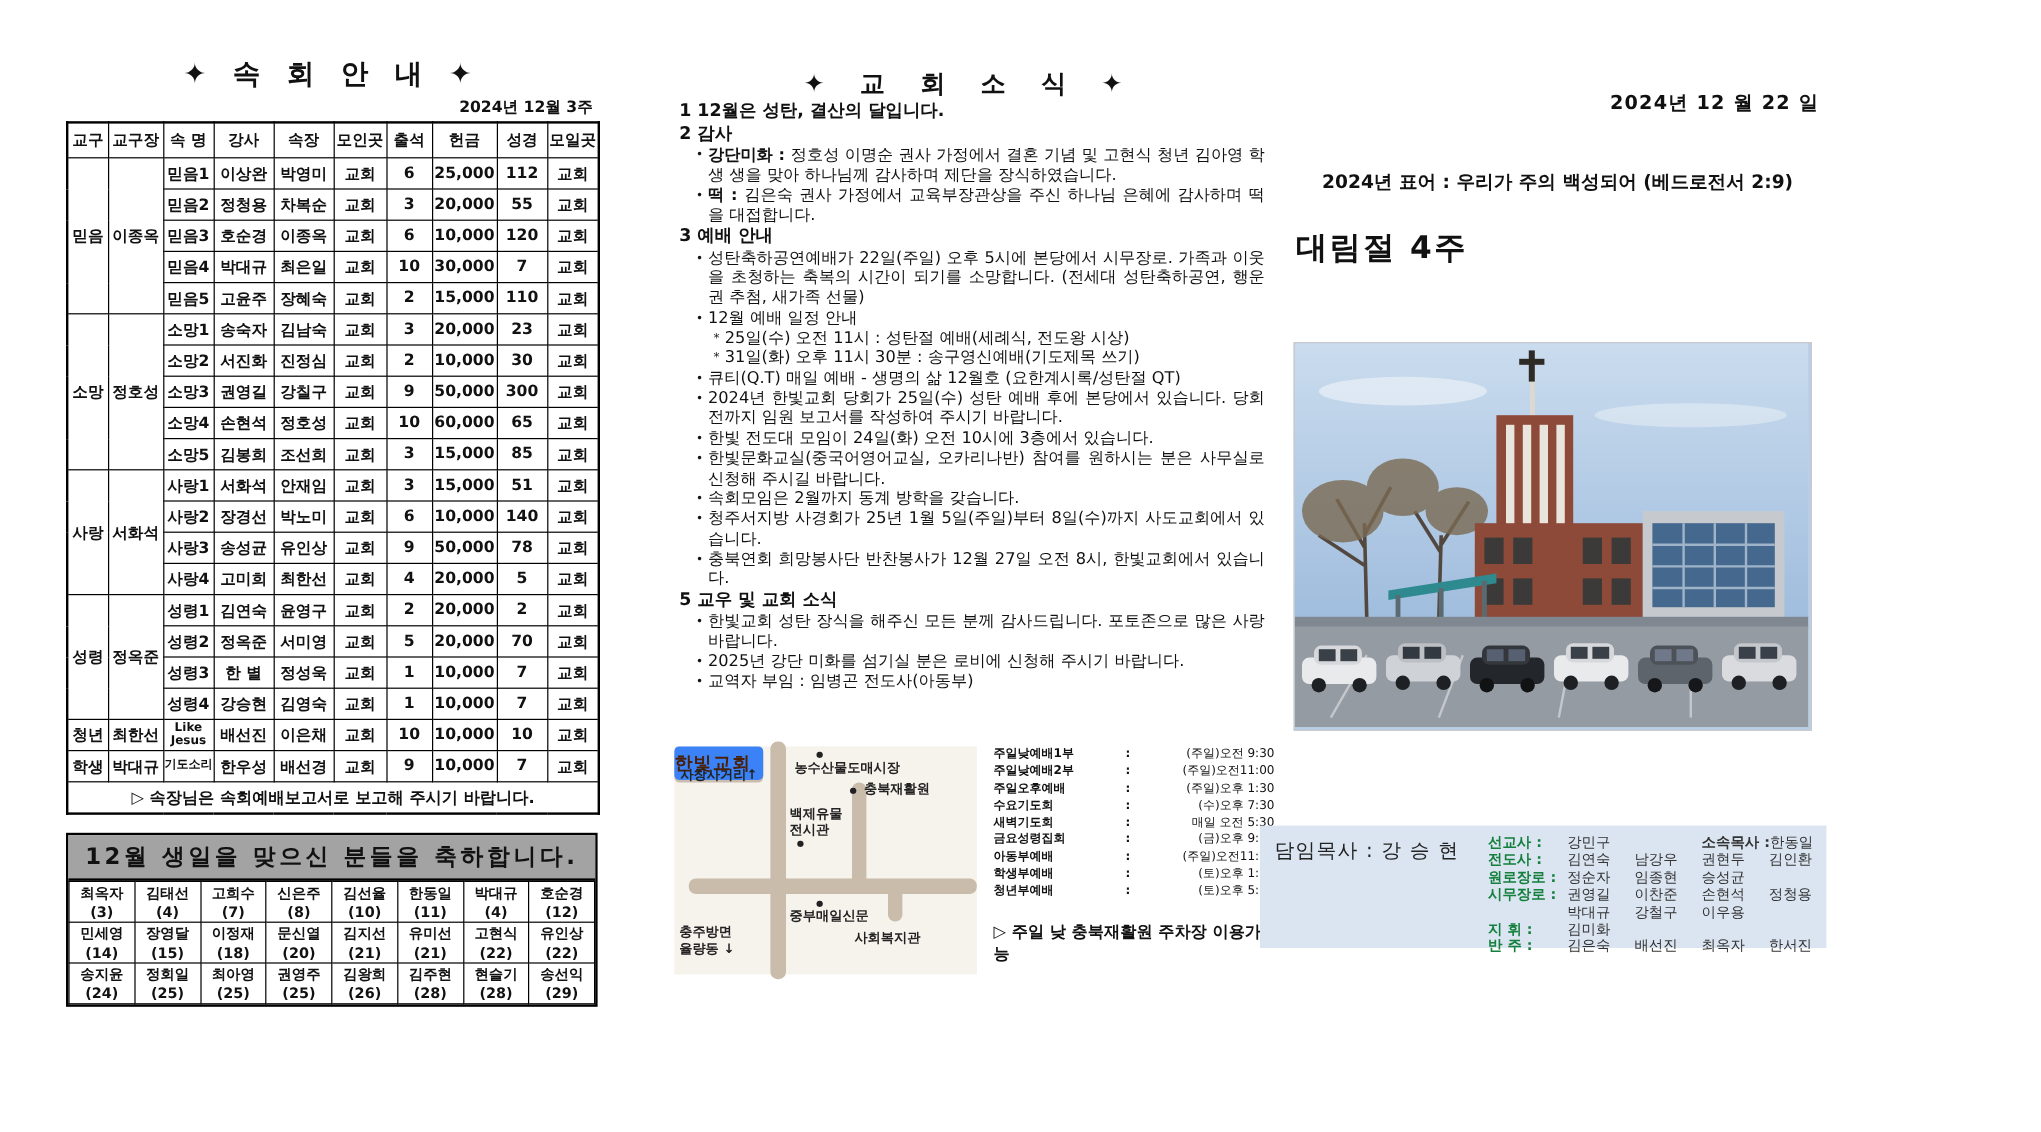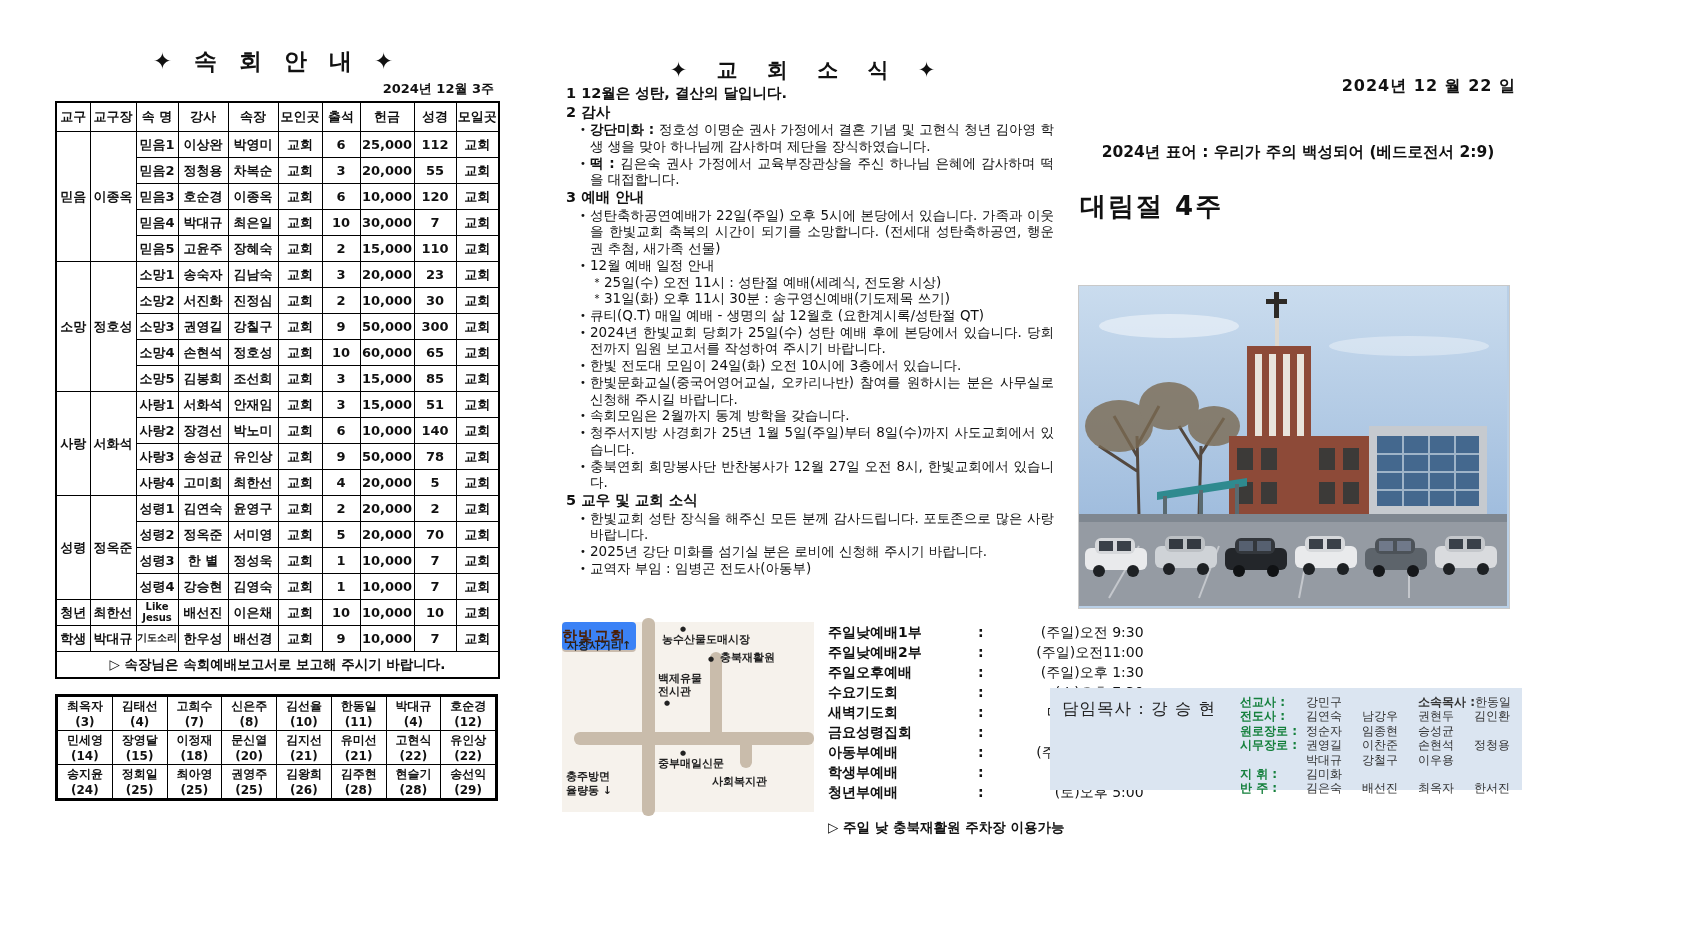--- a/index.html
+++ b/index.html
@@ -52,21 +52,21 @@
   .l-baekje{left:96px;top:50px;width:50px;white-space:normal;line-height:1.2;}
   .l-baekje .dot{margin:2px 0 0 6px;}
   .l-church{left:164px;top:58px;width:74px;height:28px;background:#3b82f6;border-radius:4px;
     color:#4a1f06;font-size:15px;text-align:left;line-height:28px;letter-spacing:1px;
     font-weight:bold;box-shadow:0 2px 0 rgba(120,90,60,.35);}
   .l-news{left:96px;top:128px;}
   .l-news .dot{margin-left:22px;}
   .l-chungju{left:4px;top:148px;width:54px;white-space:normal;line-height:1.25;}
   .l-welfare{left:150px;top:152px;}
   .schedule{flex:1;padding:0 0 0 14px;}
-  .sch-row{display:flex;font-size:14px;line-height:1.43;gap:40px;}
+  .sch-row{display:flex;font-size:10px;line-height:1.43;}
   .sch-label{display:inline-block;width:104px;font-weight:bold;text-align-last:justify;}
   .sch-colon{font-weight:bold;margin:0 8px 0 6px;}
   .sch-time{display:inline-block;width:112px;text-align:right;}
   .parking-note{font-size:13.5px;font-weight:bold;margin-top:17px;}
   
   .r-date{position:absolute;left:1160px;top:76px;width:356px;text-align:right;
     font-size:16px;font-weight:bold;letter-spacing:1px;}
   .r-slogan{position:absolute;left:1080px;top:142px;width:436px;text-align:center;
     font-size:15.5px;font-weight:bold;}
   .r-season{position:absolute;left:1080px;top:178px;width:420px;
@@ -331,20 +331,21 @@
         </tr>
       </tbody>
     <tfoot>
       <tr>
         <td class="sok-foot" colspan="10">▷ 속장님은 속회예배보고서로 보고해 주시기 바랍니다.</td>
       </tr>
     </tfoot>
   </table>
 
   <div class="bday">
+    <div class="bday-title">12월 생일을 맞으신 분들을 축하합니다.</div>
     <table>
         <tbody id="bday-body">
           <tr>
             <td>최옥자(3)</td>
             <td>김태선(4)</td>
             <td>고희수(7)</td>
             <td>신은주(8)</td>
             <td>김선율(10)</td>
             <td>한동일(11)</td>
             <td>박대규(4)</td>
@@ -384,21 +385,21 @@
         <span class="marker">•</span>
         <div class="itext"><b>강단미화 : </b>정호성 이명순 권사 가정에서 결혼 기념 및 고현식 청년 김아영 학생 생을 맞아 하나님께 감사하며 제단을 장식하였습니다.</div>
       </div>
       <div class="item lvl1">
         <span class="marker">•</span>
         <div class="itext"><b>떡 : </b>김은숙 권사 가정에서 교육부장관상을 주신 하나님 은혜에 감사하며 떡을 대접합니다.</div>
       </div>
       <div class="section-head">3 예배 안내</div>
       <div class="item lvl1">
         <span class="marker">•</span>
-        <div class="itext">성탄축하공연예배가 22일(주일) 오후 5시에 본당에서 있습니다. 가족과 이웃을 한빛교회 축복의 시간이 되기를 소망합니다. (전세대 성탄축하공연, 행운권 추첨, 새가족 선물)</div>
+        <div class="itext">성탄축하공연예배가 22일(주일) 오후 5시에 본당에서 시무장로. 가족과 이웃을 초청하는 축복의 시간이 되기를 소망합니다. (전세대 성탄축하공연, 행운권 추첨, 새가족 선물)</div>
       </div>
       <div class="item lvl1">
         <span class="marker">•</span>
         <div class="itext">12월 예배 일정 안내</div>
       </div>
       <div class="item lvl2">
         <span class="marker">*</span>
         <div class="itext">25일(수) 오전 11시 : 성탄절 예배(세례식, 전도왕 시상)</div>
       </div>
       <div class="item lvl2">

